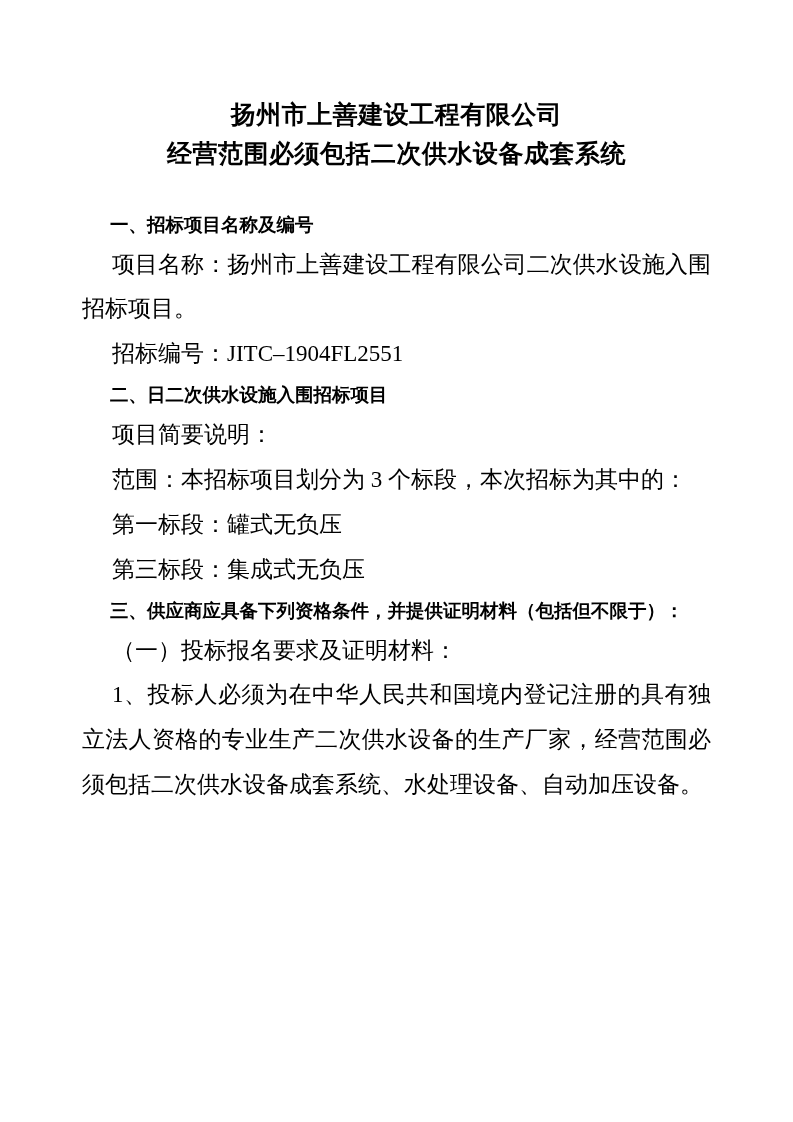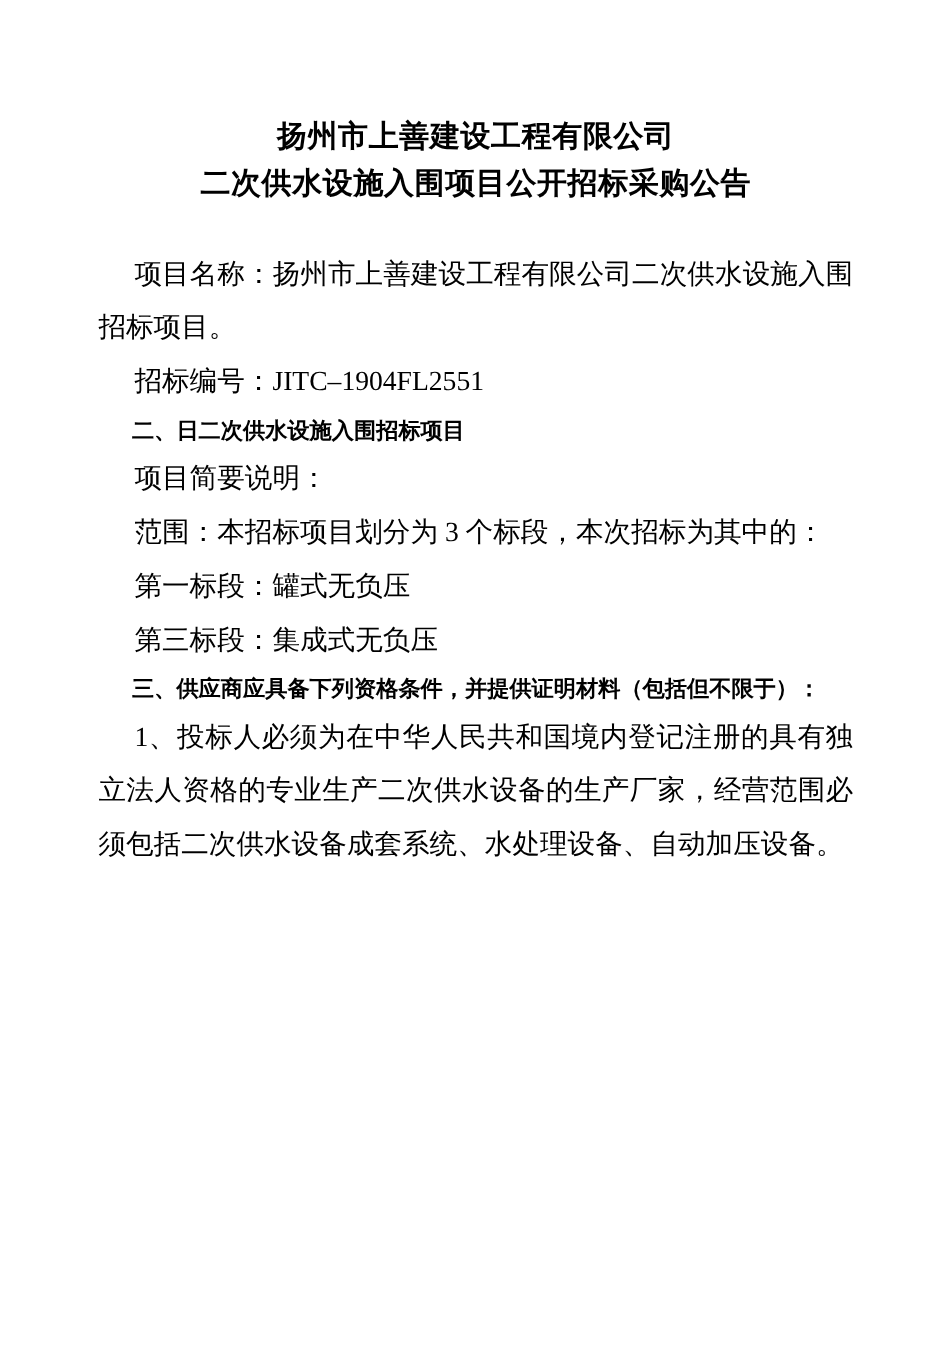--- a/index.html
+++ b/index.html
@@ -52,30 +52,32 @@
     text-justify: inter-ideograph;
   }
 </style>
 </head>
 <body>
 
 <div class="page">
 
   <div class="title-block">
     <div class="title-line">扬州市上善建设工程有限公司</div>
-    <div class="title-line">二次供水设施入围项目公开招标采购公告</div>
+    <div class="title-line">经营范围必须包括二次供水设备成套系统</div>
   </div>
 
   <div class="body-content">
+    <div class="section-head">一、招标项目名称及编号</div>
     <div class="para">项目名称：扬州市上善建设工程有限公司二次供水设施入围招标项目。</div>
     <div class="para">招标编号：JITC–1904FL2551</div>
 
     <div class="section-head">二、日二次供水设施入围招标项目</div>
     <div class="para">项目简要说明：</div>
     <div class="para">范围：本招标项目划分为 3 个标段，本次招标为其中的：</div>
     <div class="para">第一标段：罐式无负压</div>
     <div class="para">第三标段：集成式无负压</div>
 
     <div class="section-head">三、供应商应具备下列资格条件，并提供证明材料（包括但不限于）：</div>
+    <div class="para">（一）投标报名要求及证明材料：</div>
     <div class="para">1、投标人必须为在中华人民共和国境内登记注册的具有独立法人资格的专业生产二次供水设备的生产厂家，经营范围必须包括二次供水设备成套系统、水处理设备、自动加压设备。</div>
   </div>
 
 </div>
 
 </body></html>

